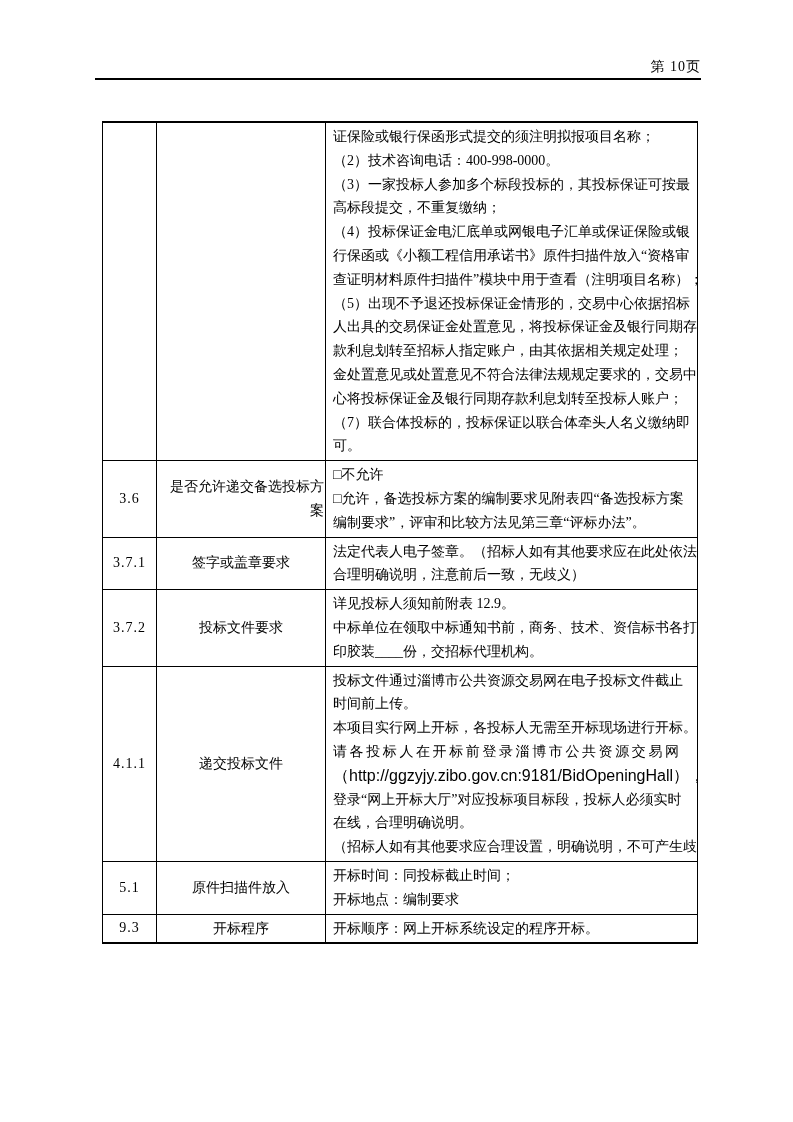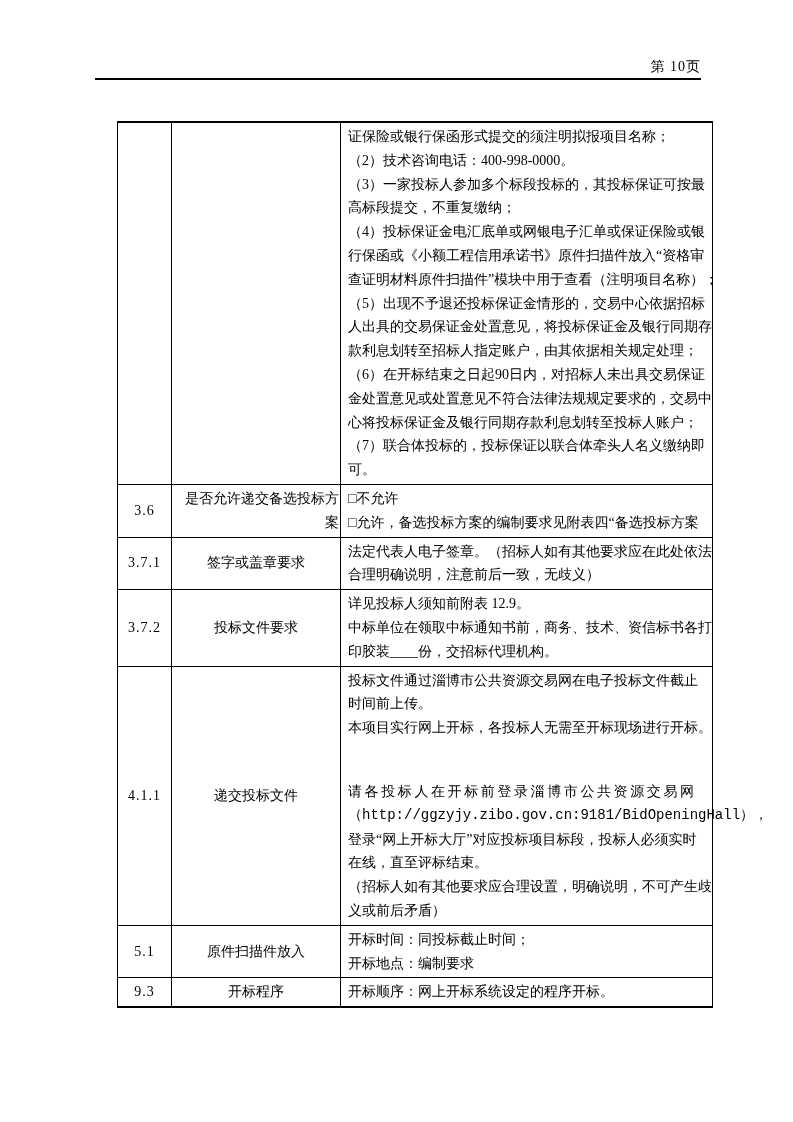--- a/index.html
+++ b/index.html
@@ -10,21 +10,21 @@
   }
   .page-header {
     position:absolute; left:95px; top:58px; width:606px;
     text-align:right; font-size:14px; letter-spacing:1px;
   }
   .header-rule {
     position:absolute; left:95px; top:78px; width:606px;
     height:2px; background:#000;
   }
   .doc-table {
-    position:absolute; left:117px; top:121px; width:596px;
+    position:absolute; left:102px; top:121px; width:596px;
     border:1px solid #000; border-top-width:2px; border-bottom-width:2px;
     box-sizing:border-box;
   }
   .trow { display:flex; align-items:stretch; }
   .trow + .trow { border-top:1px solid #000; }
   .cell { box-sizing:border-box; }
   .c1 {
     flex:0 0 54px; width:54px; border-right:1px solid #000;
     display:flex; align-items:center; justify-content:center;
     font-size:14px; letter-spacing:1px;
@@ -32,22 +32,22 @@
   .c2 {
     flex:0 0 169px; width:169px; border-right:1px solid #000;
     display:flex; align-items:center; justify-content:center;
     text-align:right; font-size:14px; line-height:23.8px; padding:0 1px;
   }
   .c3 {
     flex:1 1 auto; min-width:0; padding:2px 3px 2px 7px;
     font-size:14px; line-height:23.8px;
   }
   .line { white-space:nowrap; }
-  .spread { letter-spacing:2.6px;margin-top:40px; }
-  .mono { font-family:Liberation Mono, monospace; font-size:14px; }
+  .spread { letter-spacing:2.6px; }
+  .mono { font-family:Liberation Sans, sans-serif; font-size:16px; }
 </style>
 </head>
 <body>
 
 <div class="page">
   <div class="page-header">
     <span>第 10页</span>
   </div>
   <div class="header-rule"></div>
   <div class="doc-table" id="doc-table">
@@ -58,33 +58,33 @@
           <div class="line">证保险或银行保函形式提交的须注明拟报项目名称；</div>
           <div class="line">（2）技术咨询电话：400-998-0000。</div>
           <div class="line">（3）一家投标人参加多个标段投标的，其投标保证可按最</div>
           <div class="line">高标段提交，不重复缴纳；</div>
           <div class="line">（4）投标保证金电汇底单或网银电子汇单或保证保险或银</div>
           <div class="line">行保函或《小额工程信用承诺书》原件扫描件放入“资格审</div>
           <div class="line">查证明材料原件扫描件”模块中用于查看（注明项目名称）；</div>
           <div class="line">（5）出现不予退还投标保证金情形的，交易中心依据招标</div>
           <div class="line">人出具的交易保证金处置意见，将投标保证金及银行同期存</div>
           <div class="line">款利息划转至招标人指定账户，由其依据相关规定处理；</div>
-          <div class="line">（6）在开标结束之日起90日内，对招标人未出具交易保证</div>
           <div class="line">金处置意见或处置意见不符合法律法规规定要求的，交易中</div>
           <div class="line">心将投标保证金及银行同期存款利息划转至投标人账户；</div>
           <div class="line">（7）联合体投标的，投标保证以联合体牵头人名义缴纳即</div>
           <div class="line">可。</div>
         </div>
       </div>
       <div class="trow">
         <div class="c1 cell">3.6</div>
         <div class="c2 cell">是否允许递交备选投标方案</div>
         <div class="c3 cell">
           <div class="line">□不允许</div>
           <div class="line">□允许，备选投标方案的编制要求见附表四“备选投标方案</div>
+          <div class="line">编制要求”，评审和比较方法见第三章“评标办法”。</div>
         </div>
       </div>
       <div class="trow">
         <div class="c1 cell">3.7.1</div>
         <div class="c2 cell">签字或盖章要求</div>
         <div class="c3 cell">
           <div class="line">法定代表人电子签章。（招标人如有其他要求应在此处依法</div>
           <div class="line">合理明确说明，注意前后一致，无歧义）</div>
         </div>
       </div>
@@ -100,23 +100,22 @@
       <div class="trow">
         <div class="c1 cell">4.1.1</div>
         <div class="c2 cell">递交投标文件</div>
         <div class="c3 cell">
           <div class="line">投标文件通过淄博市公共资源交易网在电子投标文件截止</div>
           <div class="line">时间前上传。</div>
           <div class="line">本项目实行网上开标，各投标人无需至开标现场进行开标。</div>
           <div class="line spread">请各投标人在开标前登录淄博市公共资源交易网</div>
           <div class="line mono">（http://ggzyjy.zibo.gov.cn:9181/BidOpeningHall），</div>
           <div class="line">登录“网上开标大厅”对应投标项目标段，投标人必须实时</div>
-          <div class="line">在线，直至评标结束。</div>
+          <div class="line">在线，合理明确说明。</div>
           <div class="line">（招标人如有其他要求应合理设置，明确说明，不可产生歧</div>
-          <div class="line">义或前后矛盾）</div>
         </div>
       </div>
       <div class="trow">
         <div class="c1 cell">5.1</div>
         <div class="c2 cell">原件扫描件放入</div>
         <div class="c3 cell">
           <div class="line">开标时间：同投标截止时间；</div>
           <div class="line">开标地点：编制要求</div>
         </div>
       </div>

